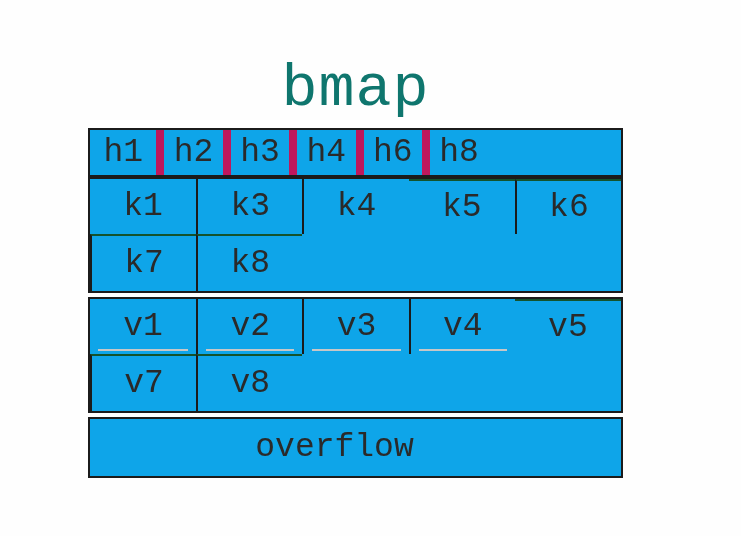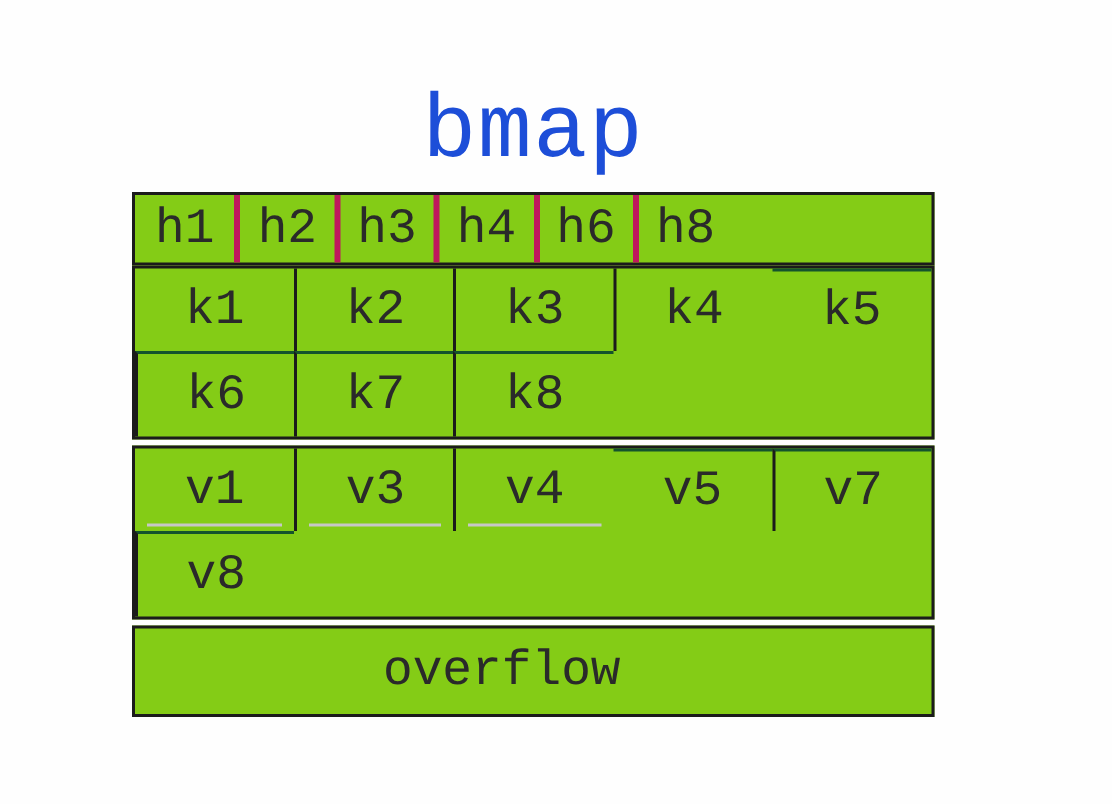--- a/index.html
+++ b/index.html
@@ -22,49 +22,49 @@
   }
   .diagram-title {
     position: absolute;
     left: 88px;
     top: 55px;
     width: 535px;
     text-align: center;
     font-size: 60px;
     line-height: 68px;
     letter-spacing: 1px;
-    color: #1d4ed8;
+    color: #0f766e;
   }
   .bucket-table {
     position: absolute;
     left: 88px;
     top: 128px;
     width: 535px;
   }
   .block {
     box-sizing: border-box;
     border: 2px solid #1b1b1b;
-    background: #84cc16;
+    background: #0ea5e9;
   }
   .cell {
     box-sizing: border-box;
     display: flex;
     align-items: center;
     justify-content: center;
     font-size: 33px;
     color: #2a2a2a;
     position: relative;
   }
   
   .tophash {
     display: grid;
     grid-template-columns: repeat(8, 1fr);
     height: 49px;
   }
-  .tophash .cell { border-left: 4px solid #be185d; }
+  .tophash .cell { border-left: 8px solid #be185d; }
   .tophash .cell.first { border-left: none; }
   
   .quad {
     display: grid;
     grid-template-columns: repeat(5, 1fr);
     grid-template-rows: 55px 57px;
   }
   .quad .cell { border-left: 2px solid #1b1b1b; }
   .quad .cell.colfirst { border-left: none; }
   .quad .cell.row2 { border-top: 2px solid #14532d; }
@@ -105,31 +105,31 @@
       <div class="cell first">h1</div>
       <div class="cell">h2</div>
       <div class="cell">h3</div>
       <div class="cell">h4</div>
       <div class="cell">h6</div>
       <div class="cell">h8</div>
     </div>
 
     <div class="block quad keys">
       <div class="cell colfirst">k1</div>
-      <div class="cell">k2</div>
       <div class="cell">k3</div>
       <div class="cell">k4</div>
       <div class="cell colfirst row2">k5</div>
       <div class="cell row2">k6</div>
       <div class="cell row2">k7</div>
       <div class="cell row2">k8</div>
     </div>
 
     <div class="block quad values">
       <div class="cell colfirst row1">v1</div>
+      <div class="cell row1">v2</div>
       <div class="cell row1">v3</div>
       <div class="cell row1">v4</div>
       <div class="cell colfirst row2">v5</div>
       <div class="cell row2">v7</div>
       <div class="cell row2">v8</div>
     </div>
 
     <div class="block overflow">
       <span>overflow</span>
     </div>

